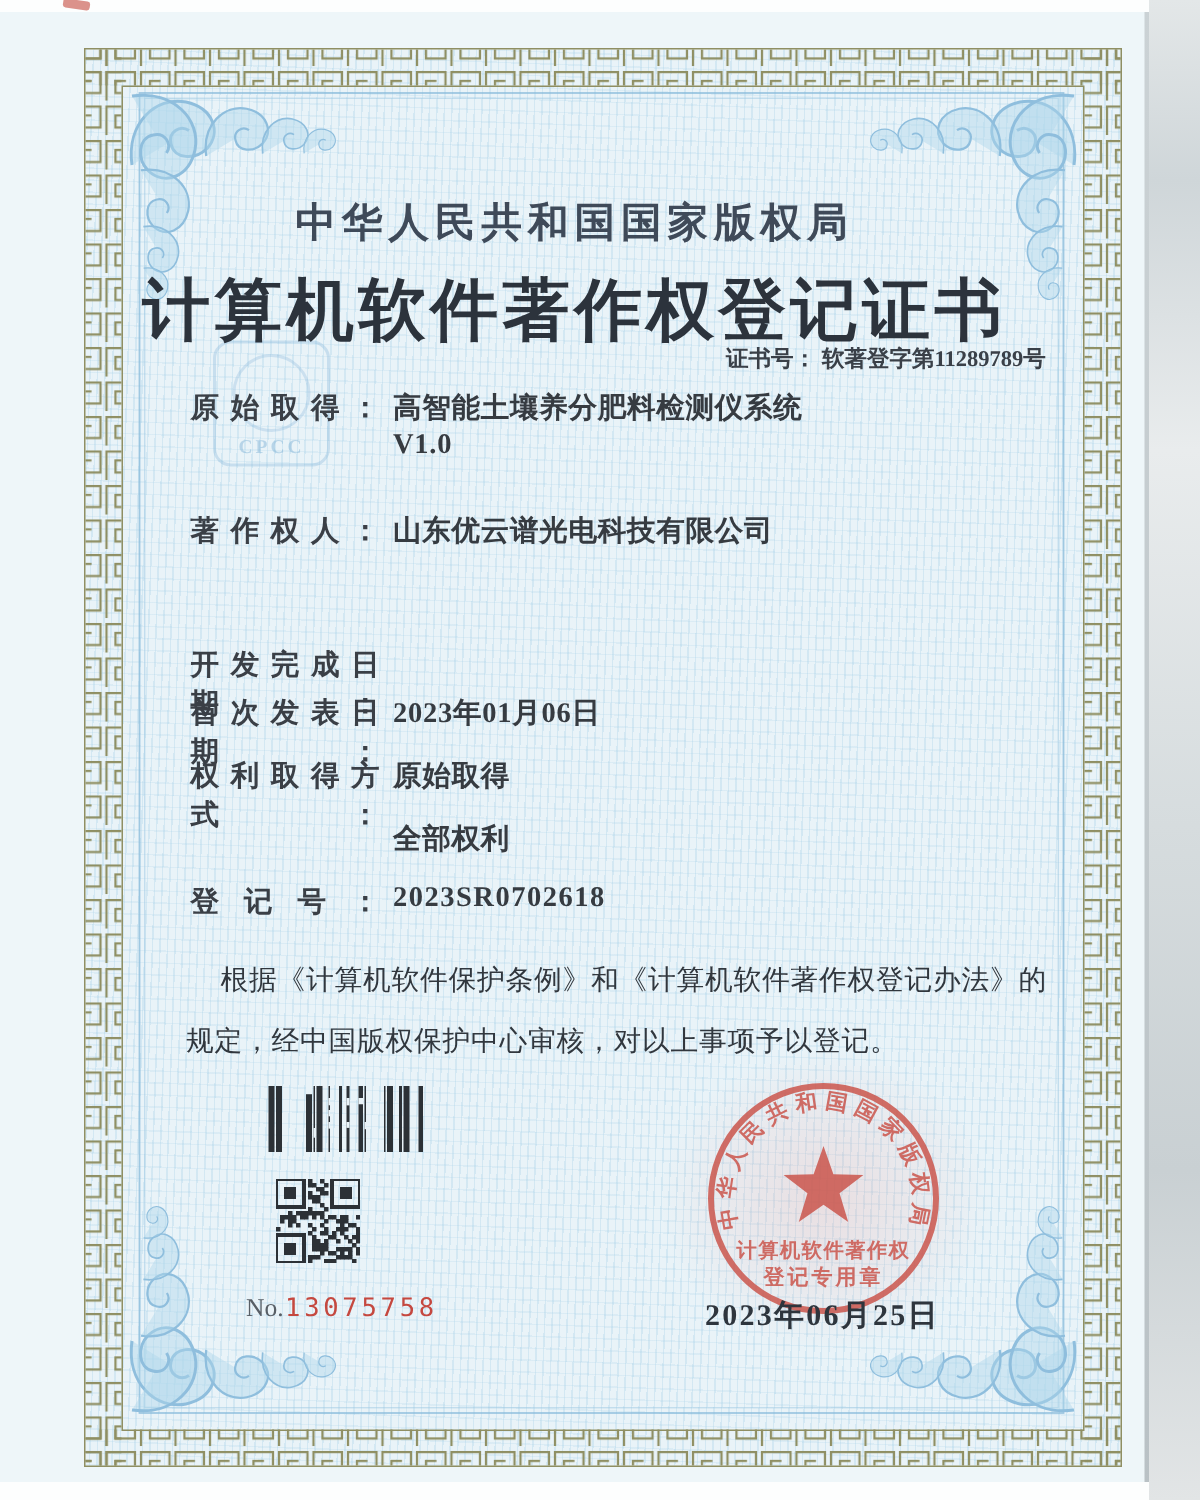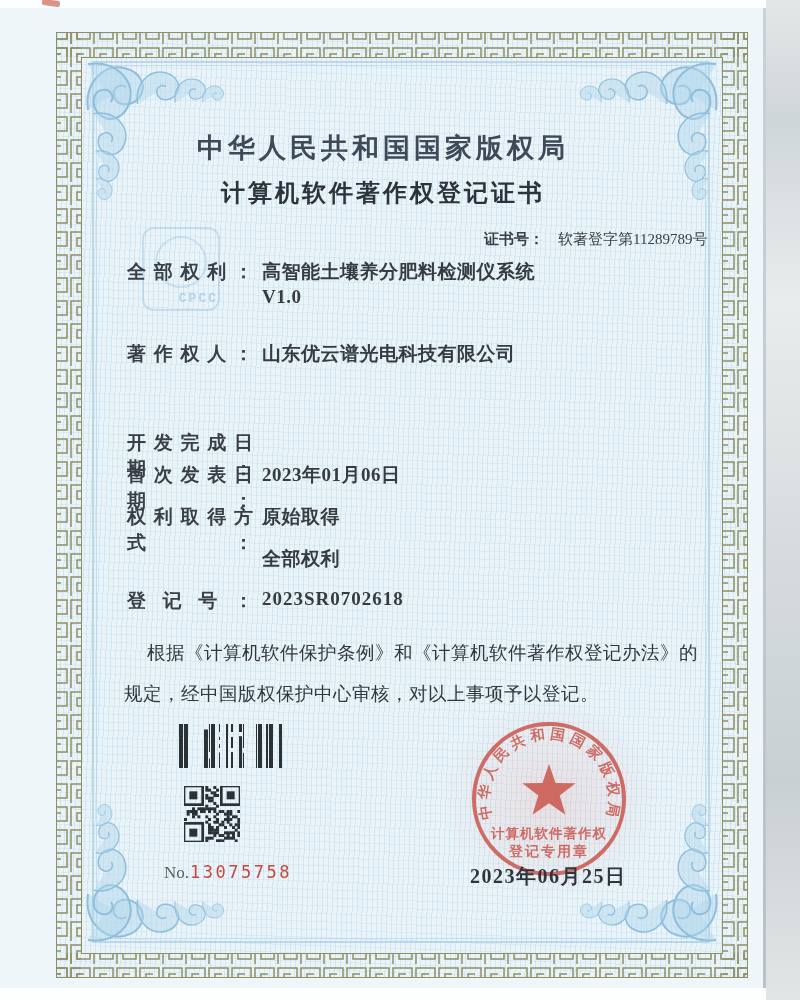--- a/index.html
+++ b/index.html
@@ -36,48 +36,48 @@
   .top-strip{position:absolute;left:0;top:0;width:766px;height:8px;background:#fdfefe;}
   .bottom-strip{position:absolute;left:0;top:988px;width:766px;height:12px;background:#fdfefe;}
   .red-speck{position:absolute;left:42px;top:0;width:18px;height:6px;background:#c0392b;opacity:.55;border-radius:2px;transform:rotate(8deg);}
 
   .authority{
     position:absolute;left:0;top:130px;width:766px;text-align:center;
     font-size:27px;font-weight:700;letter-spacing:4px;color:#3f4a59;
   }
   .cert-title{
     position:absolute;left:0;top:177px;width:766px;text-align:center;
-    font-size:24px;font-weight:700;letter-spacing:3px;color:#2c333c;
+    font-size:45px;font-weight:700;letter-spacing:3px;color:#2c333c;
   }
   .cert-no{
     position:absolute;left:484px;top:230px;font-size:15px;color:#3a4048;font-weight:700;
   }
-  .cert-no .v{margin-left:14px;font-weight:400;}
+  .cert-no .v{margin-left:4px;font-weight:700;}
 
   .row-label{
     position:absolute;left:127px;width:126px;font-size:19px;font-weight:700;color:#3a3f46;
     text-align:justify;text-align-last:justify;
   }
   .row-value{
     position:absolute;left:262px;font-size:19px;font-weight:700;color:#363b41;letter-spacing:.5px;text-align:right;
   }
   .statement-line{
     position:absolute;font-size:18.5px;color:#31373e;letter-spacing:.5px;font-weight:500;
   }
   .watermark{
     position:absolute;left:142px;top:227px;width:74px;height:80px;
     border:2px solid rgba(140,186,220,.45);border-radius:12px;opacity:.8;
   }
   .watermark .circ{
     position:absolute;left:11px;top:7px;width:48px;height:48px;border-radius:50%;
     border:2px solid rgba(140,186,220,.40);
   }
   .watermark .wm-text{
-    position:absolute;left:0;bottom:3px;width:100%;text-align:right;
-    font-family:Liberation Mono, monospace;font-size:13px;letter-spacing:2px;
+    position:absolute;left:0;bottom:3px;width:100%;text-align:center;
+    font-family:Liberation Serif, serif;font-size:13px;letter-spacing:2px;
     color:rgba(130,180,215,.6);font-weight:700;
   }
   .barcode-svg{position:absolute;left:176px;top:724px;}
   .qr-svg{position:absolute;left:184px;top:786px;}
   .serial{position:absolute;left:164px;top:862px;font-size:17px;}
   .serial .prefix{color:#585f66;}
   .serial .num{font-family:"DejaVu Sans Mono",monospace;color:#c5483f;letter-spacing:2.5px;margin-left:1px;}
   .seal-svg{position:absolute;left:464px;top:714px;}
   .issue-date{
     position:absolute;left:470px;top:863px;font-size:20px;font-weight:700;
@@ -145,21 +145,21 @@
     <div class="circ"></div>
     <div class="wm-text">CPCC</div>
   </div>
 
   <div class="authority">中华人民共和国国家版权局</div>
   <div class="cert-title">计算机软件著作权登记证书</div>
   <div class="cert-no">
     <span>证书号：</span><span class="v">软著登字第11289789号</span>
   </div>
 
-  <div class="row-label" style="top:259px">全部权利：</div>
+  <div class="row-label" style="top:259px">原始取得：</div>
   <div class="row-value" style="top:259px">高智能土壤养分肥料检测仪系统</div>
   <div class="row-value" style="top:286px">V1.0</div>
 
   <div class="row-label" style="top:341px">著作权人：</div>
   <div class="row-value" style="top:341px">山东优云谱光电科技有限公司</div>
 
   <div class="row-label" style="top:430px">开发完成日期：</div>
 
   <div class="row-label" style="top:462px">首次发表日期：</div>
   <div class="row-value" style="top:462px">2023年01月06日</div>

